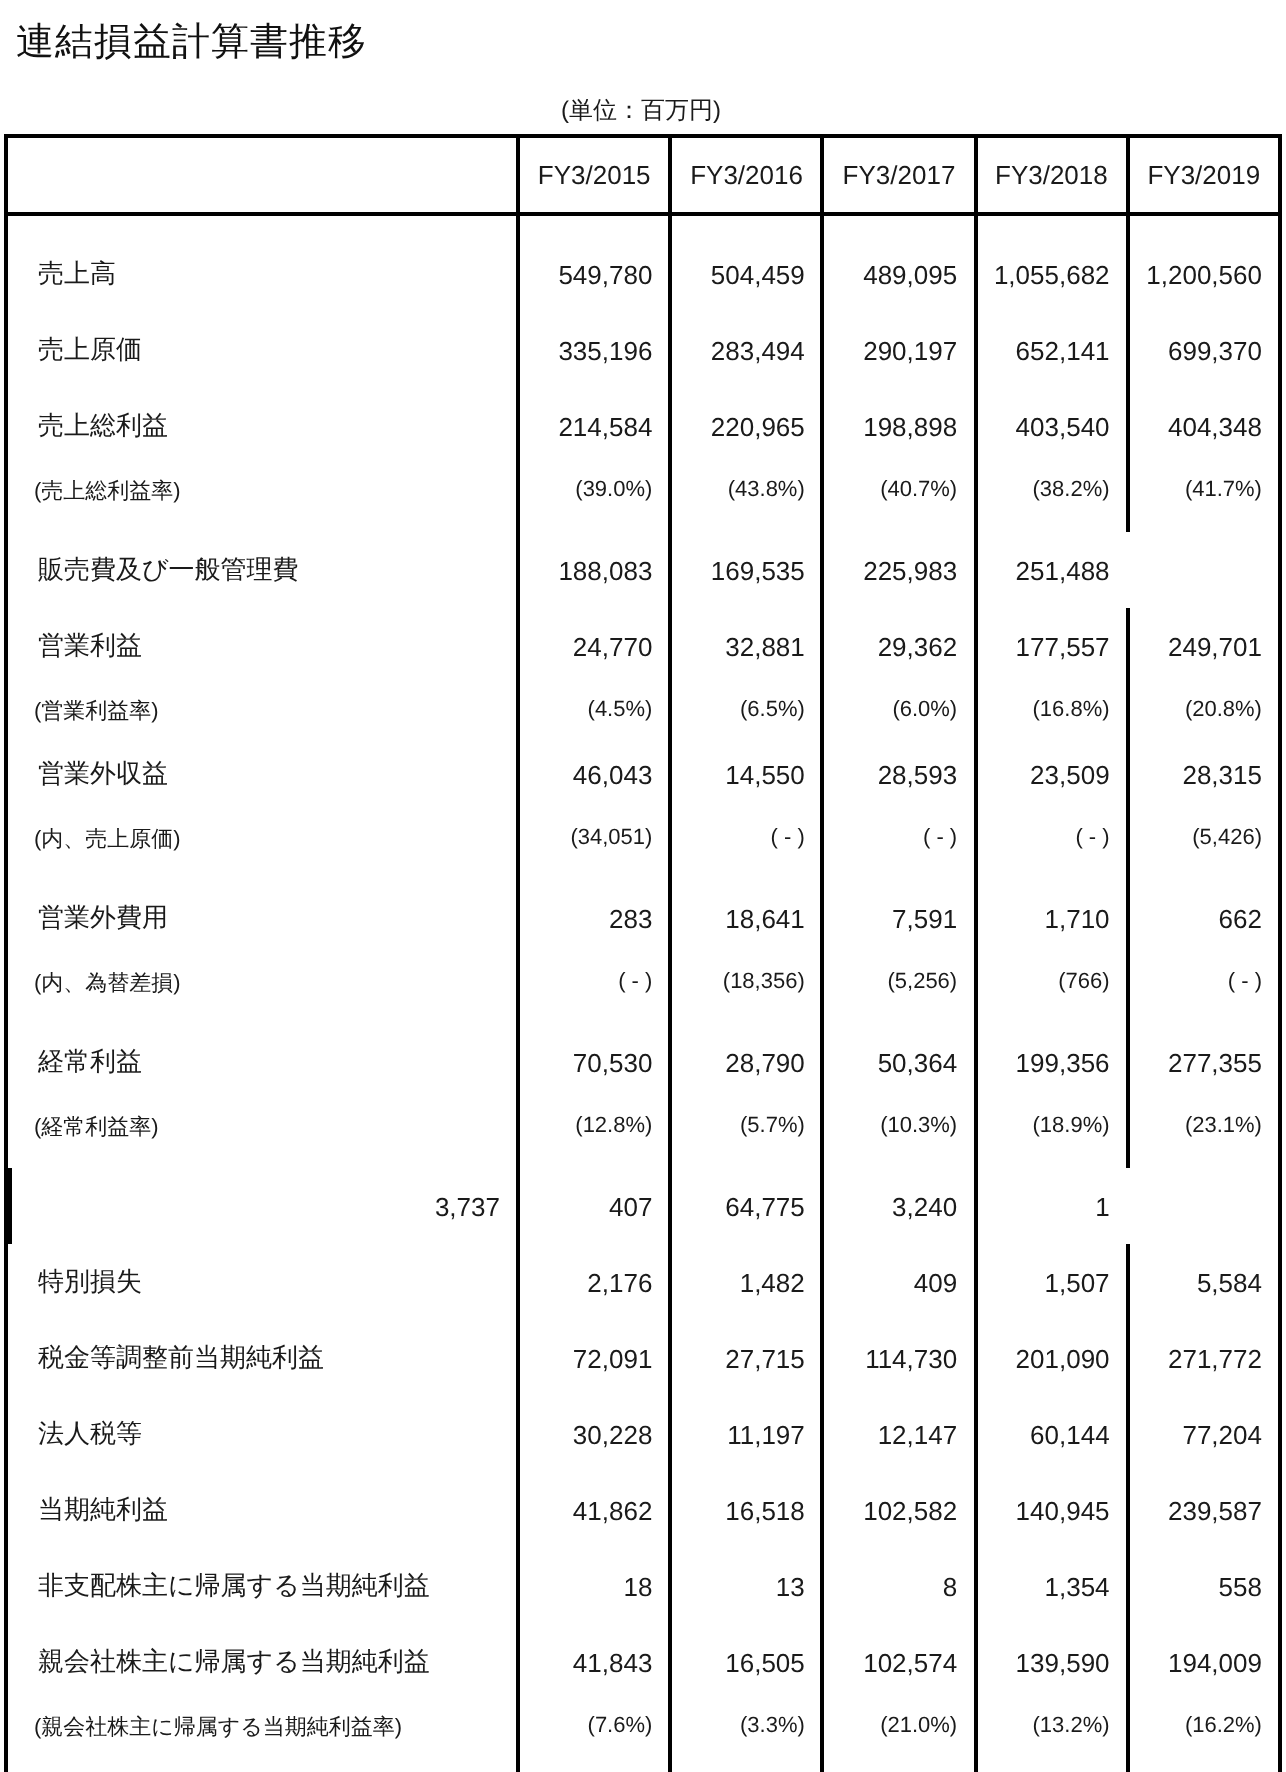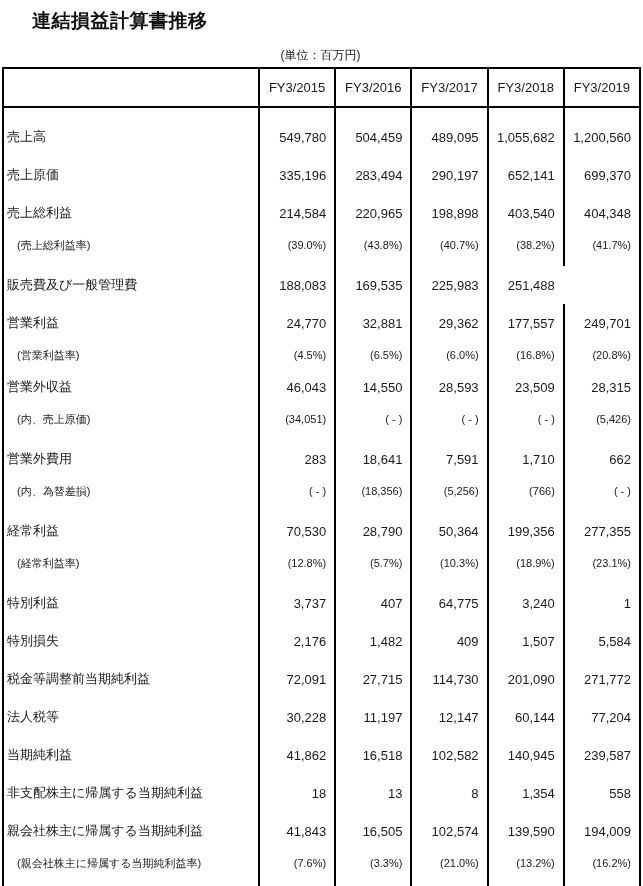--- a/index.html
+++ b/index.html
@@ -8,25 +8,24 @@
     width: 643px;
     height: 886px;
     font-family: "Liberation Sans", "DejaVu Sans", sans-serif;
     color: #1a1a1a;
     overflow: hidden;
   }
   .page { width: 643px; height: 886px; position: relative; }
 
   .page-title {
     font-size: 19px;
-    font-weight: 700;
+    font-weight: 400;
     color: #111;
     padding: 8px 0 0 8px;
     letter-spacing: 0.5px;
-    margin-left: 24px;
   }
   .unit-label {
     width: 639px;
     margin: 13px 0 3px 2px;
     text-align: center;
     font-size: 12px;
     padding-right: 2px;
     color: #1a1a1a;
   }
 
@@ -49,21 +48,21 @@
   .thead .cell {
     display: flex;
     align-items: center;
     justify-content: center;
     font-size: 13px;
     color: #1a1a1a;
   }
   .cell { display: flex; align-items: center; min-width: 0; white-space: nowrap; }
   .c-num, .h-num { border-left: 2px solid #000; }
   .c-num { justify-content: flex-end; padding-right: 8px; }
-  .c-label { justify-content: flex-start; padding-left: 3px; }
+  .c-label { justify-content: flex-start; padding-left: 15px; }
 
   .row.main { height: 38px; }
   .row.main .cell { font-size: 13px; }
   .row.sub { height: 26px; }
   .row.sub .cell { font-size: 11px; }
   .row.sub .c-label { padding-left: 13px; }
 
   .row.spacer-top { height: 10px; }
   .row.spacer-group { height: 8px; }
   .row.spacer-bottom { height: 12px; }
@@ -226,21 +225,20 @@
   </div>
         <div class="row spacer-group">
     <div class="cell c-label"></div>
     <div class="cell c-num"></div>
     <div class="cell c-num"></div>
     <div class="cell c-num"></div>
     <div class="cell c-num"></div>
     <div class="cell c-num"></div>
   </div>
         <div class="row main">
-    <div class="cell c-label">特別利益</div>
     <div class="cell c-num">3,737</div>
     <div class="cell c-num">407</div>
     <div class="cell c-num">64,775</div>
     <div class="cell c-num">3,240</div>
     <div class="cell c-num">1</div>
   </div>
         <div class="row main">
     <div class="cell c-label">特別損失</div>
     <div class="cell c-num">2,176</div>
     <div class="cell c-num">1,482</div>

